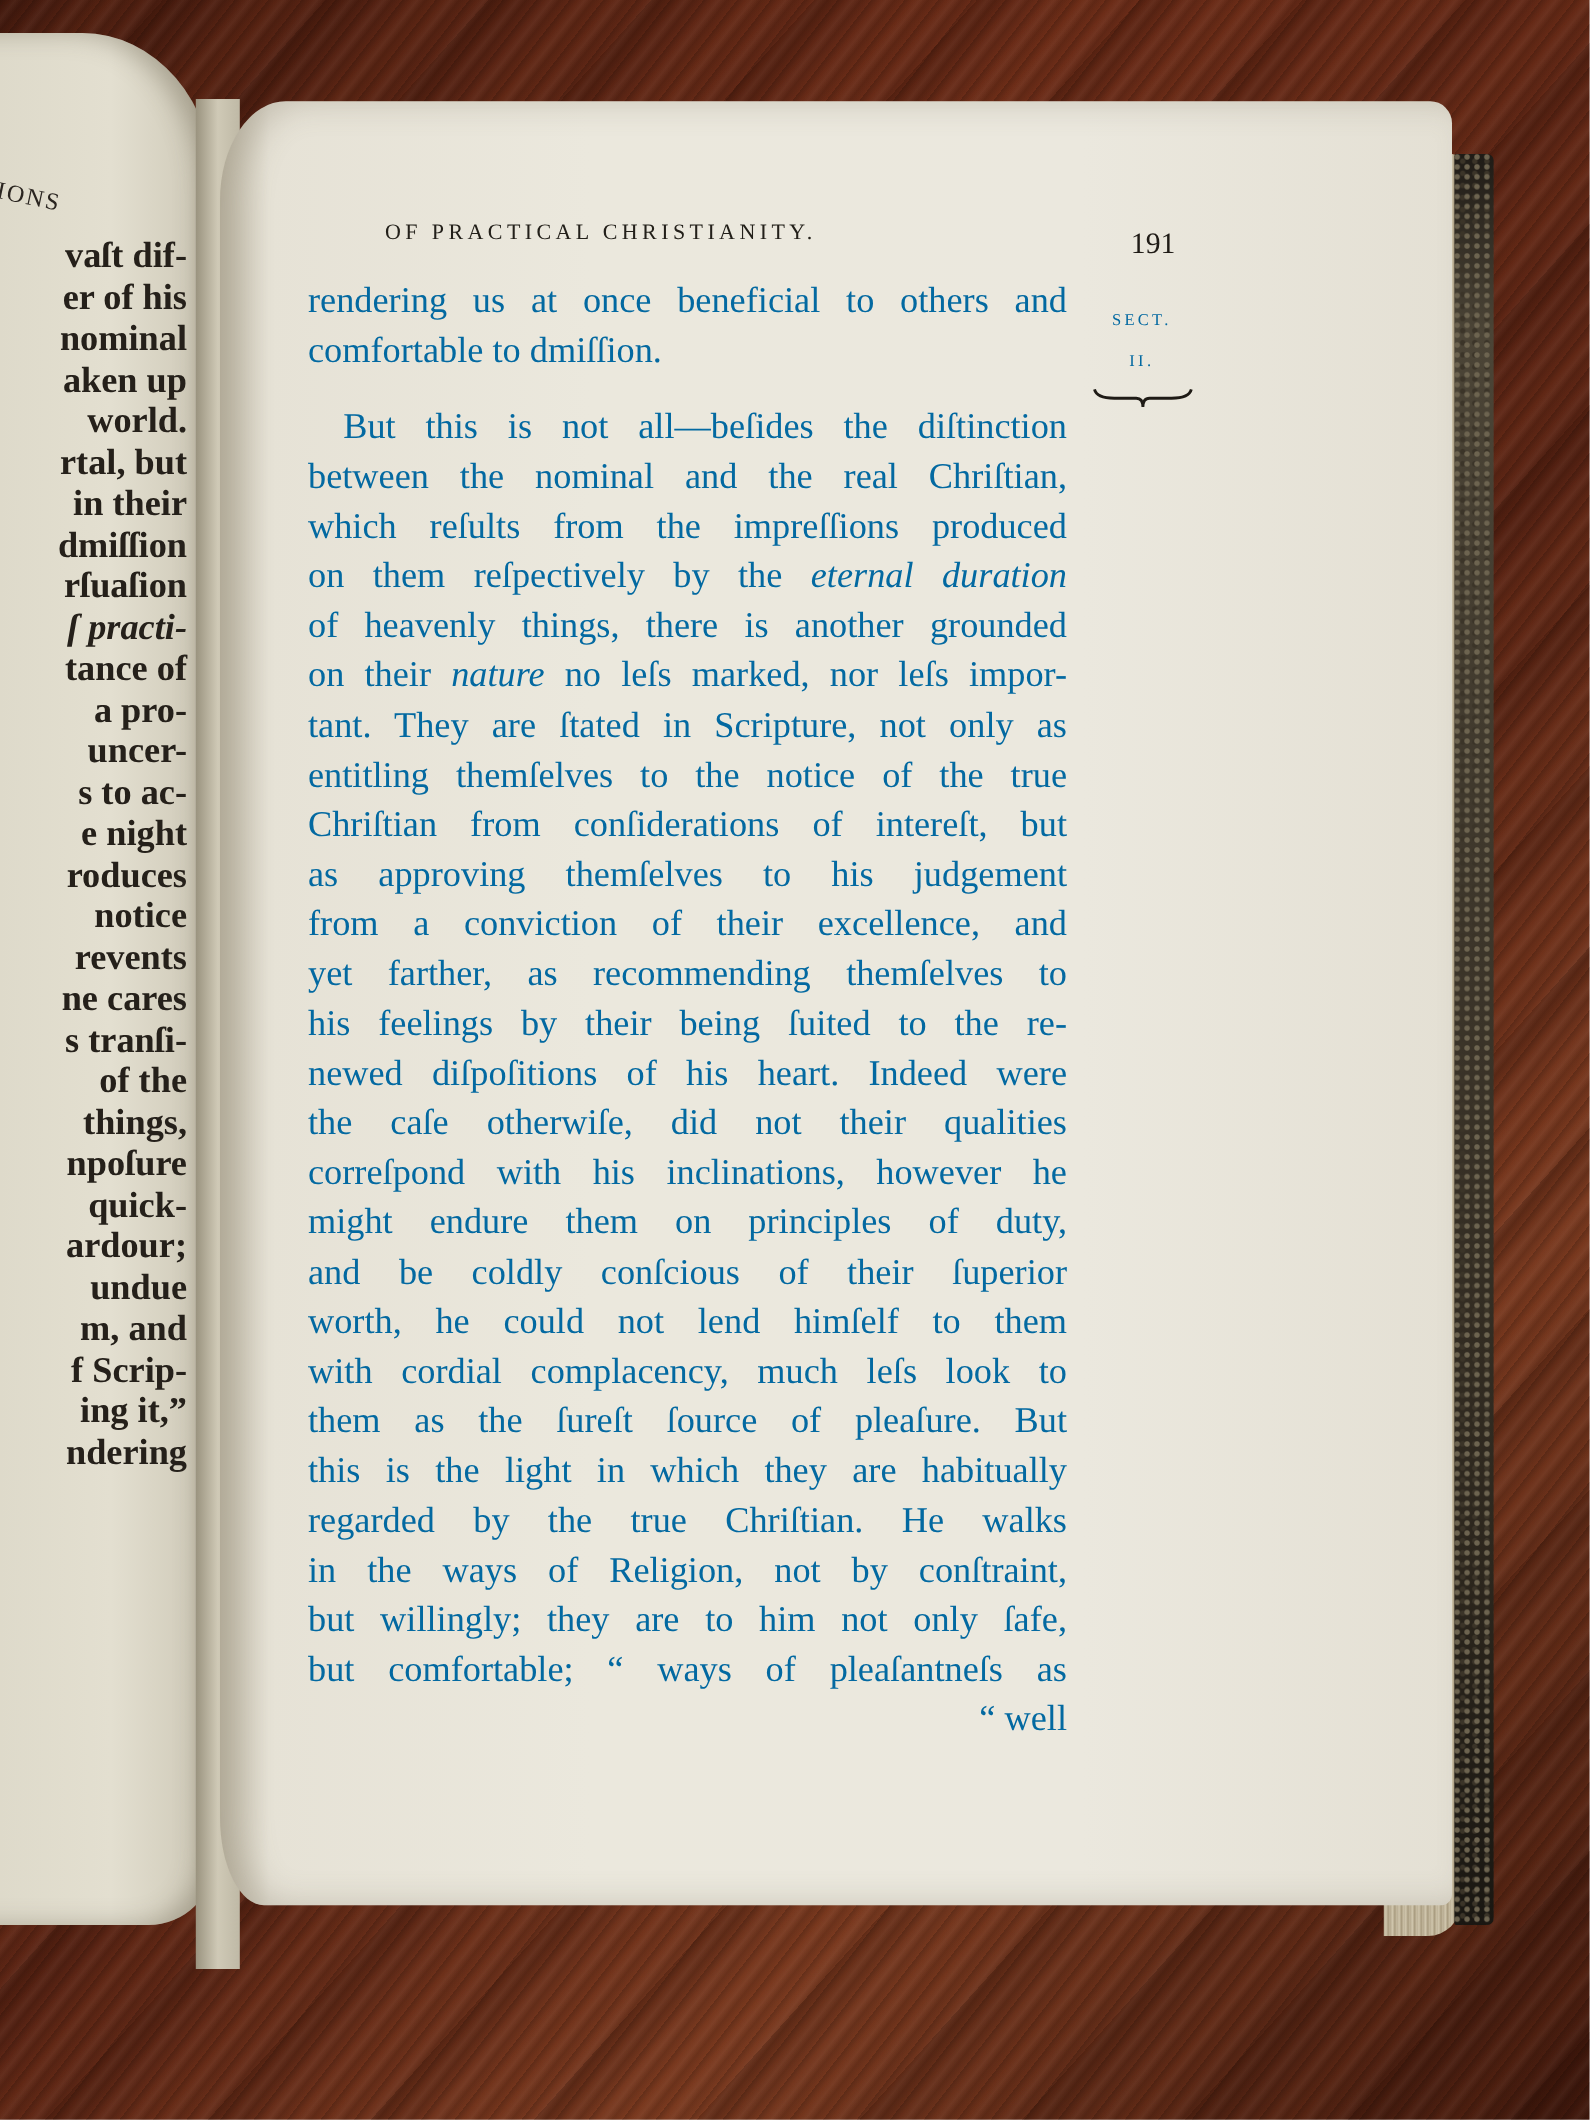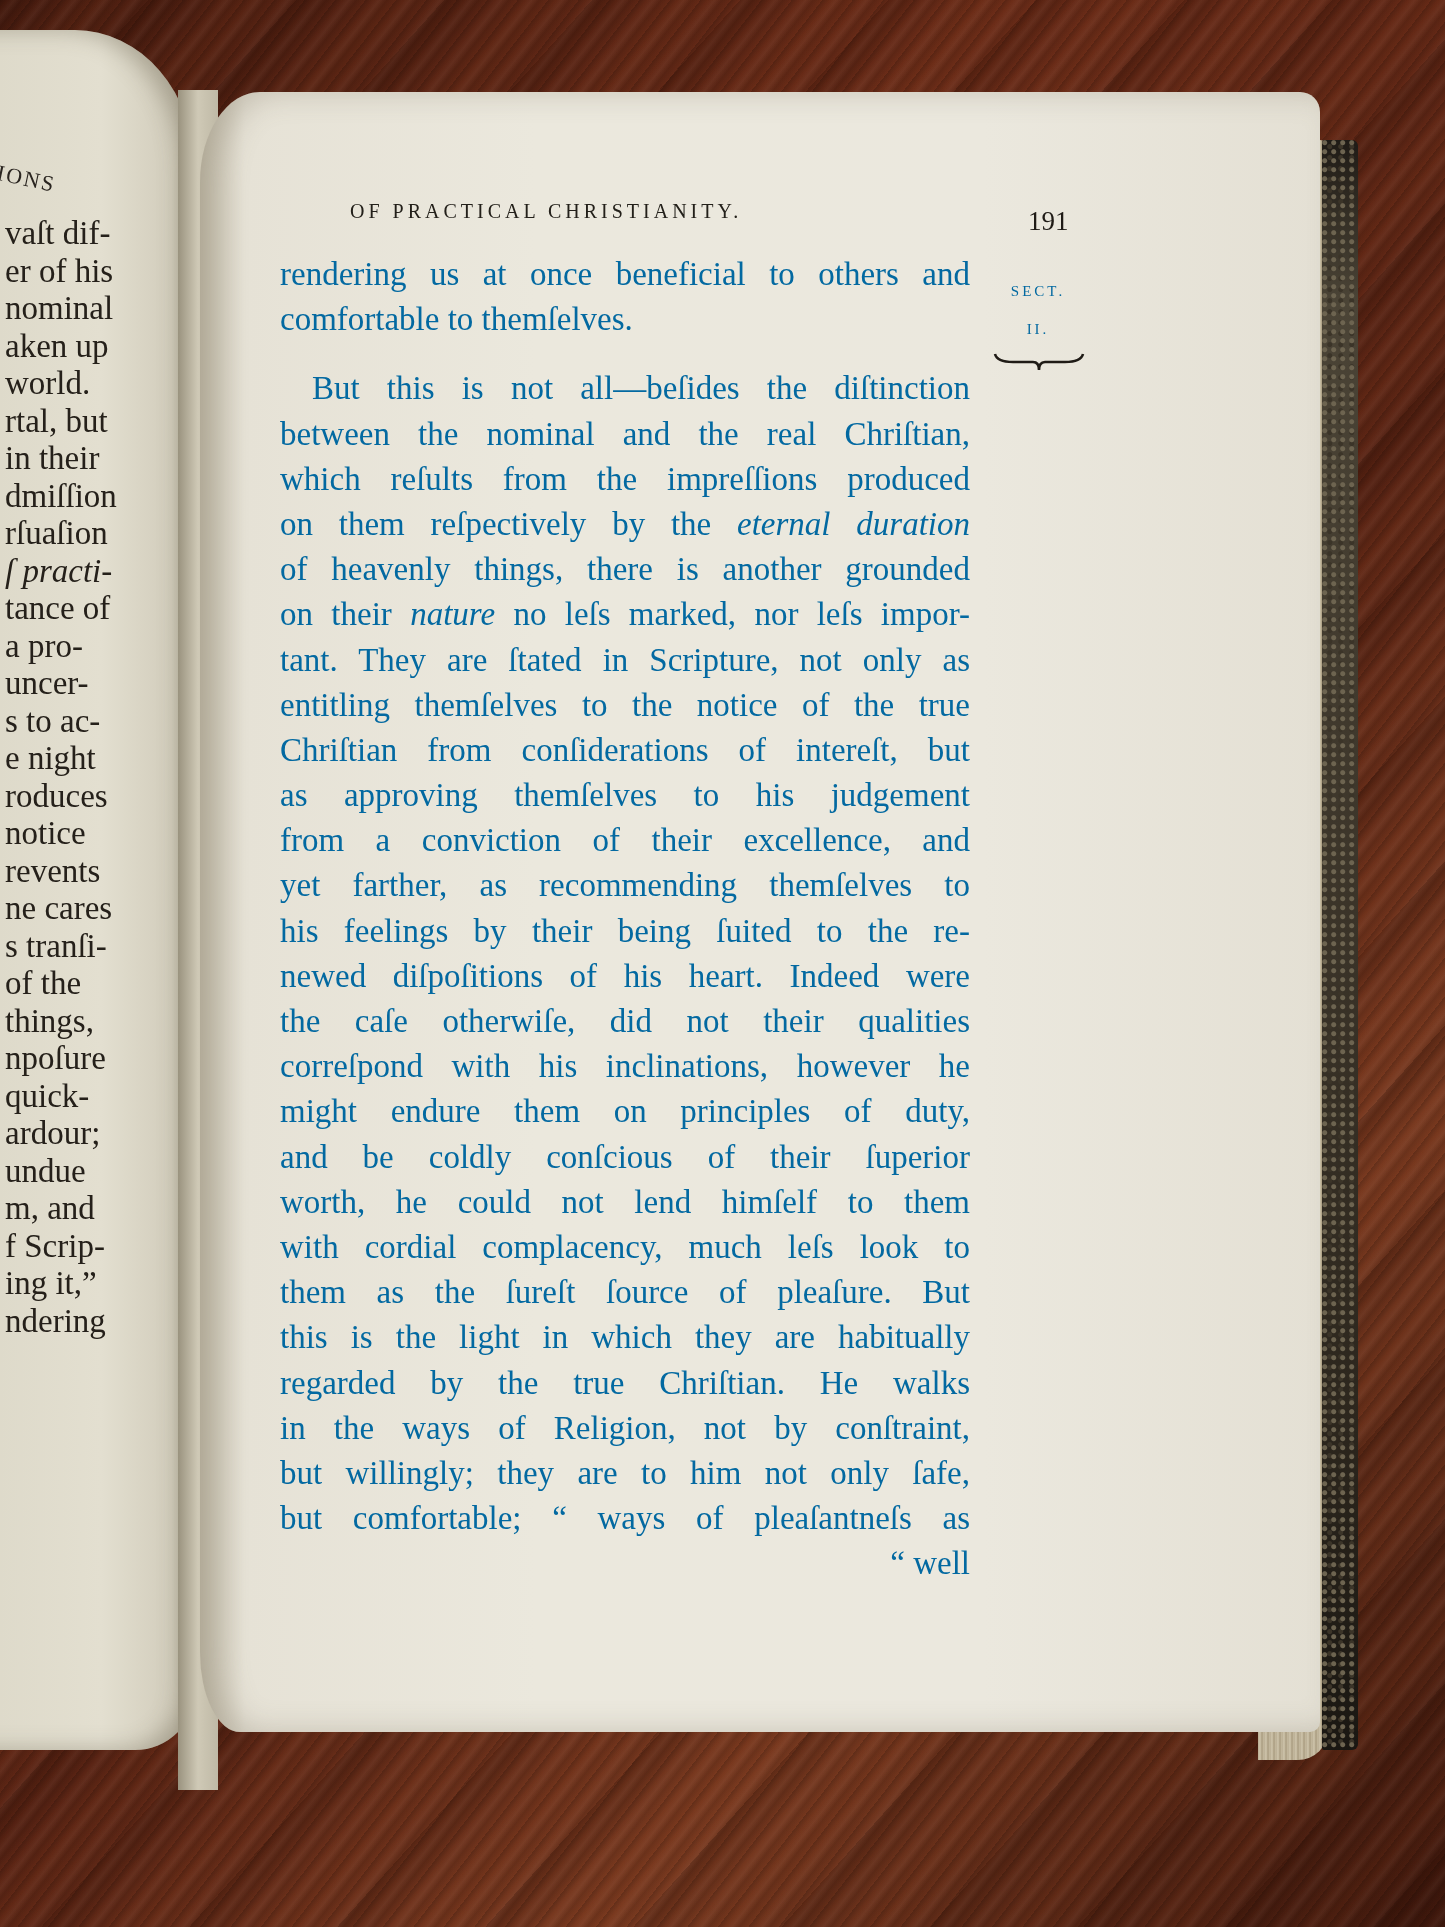--- a/index.html
+++ b/index.html
@@ -17,22 +17,22 @@
       background: linear-gradient(90deg, #dcd8c8 0%, #e3dfd0 60%, #d2cdbc 90%, #b9b3a0 100%);
       border-radius: 0 120px 60px 0 / 0 140px 60px 0;
       box-shadow: inset -14px 0 22px rgba(90,80,60,0.35);
       overflow: hidden;
     }
     .left-header {
       position: absolute; left: 40px; top: 130px; font-size: 22px; letter-spacing: 2px;
       color: #2a2520; transform: rotate(12deg); transform-origin: left top;
     }
     .left-lines {
-      position: absolute; left: 45px; top: 185px; width: 165px; text-align: left;
-      font-size: 33px; line-height: 37.5px; color: #25201a;
+      position: absolute; left: 45px; top: 185px; width: 165px; text-align: right;
+      font-size: 33px; line-height: 37.5px; color: #25201a; font-weight: bold;
     }
     .left-lines div { white-space: nowrap; }
     
     .gutter {
       position: absolute; left: 178px; top: 90px; width: 40px; height: 1700px;
       background: linear-gradient(90deg, #9a937f 0%, #cfc9b6 50%, #bfb9a6 100%);
     }
     
     .right-page {
       position: absolute; left: 200px; top: 92px; width: 1120px; height: 1640px;
@@ -128,21 +128,21 @@
   <div class="margin-note">
     <div>SECT.</div>
     <div>II.</div>
     <svg class="brace" viewBox="0 0 92 22">
       <path d="M2 4 Q4 12 20 12 L40 12 Q46 12 46 20 Q46 12 52 12 L72 12 Q88 12 90 4" fill="none" stroke="#1f1b16" stroke-width="2.6"></path>
     </svg>
   </div>
 
   <div class="body-text">
     <span class="line">rendering us at once beneficial to others and</span>
-    <span class="line short">comfortable to themſelves.</span>
+    <span class="line short">comfortable to dmiſſion.</span>
     <span class="line indent gap">But this is not all—beſides the diſtinction</span>
     <span class="line">between the nominal and the real Chriſtian,</span>
     <span class="line">which reſults from the impreſſions produced</span>
     <span class="line">on them reſpectively by the <em>eternal duration</em></span>
     <span class="line">of heavenly things, there is another grounded</span>
     <span class="line">on their <em>nature</em> no leſs marked, nor leſs impor-</span>
     <span class="line">tant. They are ſtated in Scripture, not only as</span>
     <span class="line">entitling themſelves to the notice of the true</span>
     <span class="line">Chriſtian from conſiderations of intereſt, but</span>
     <span class="line">as approving themſelves to his judgement</span>

